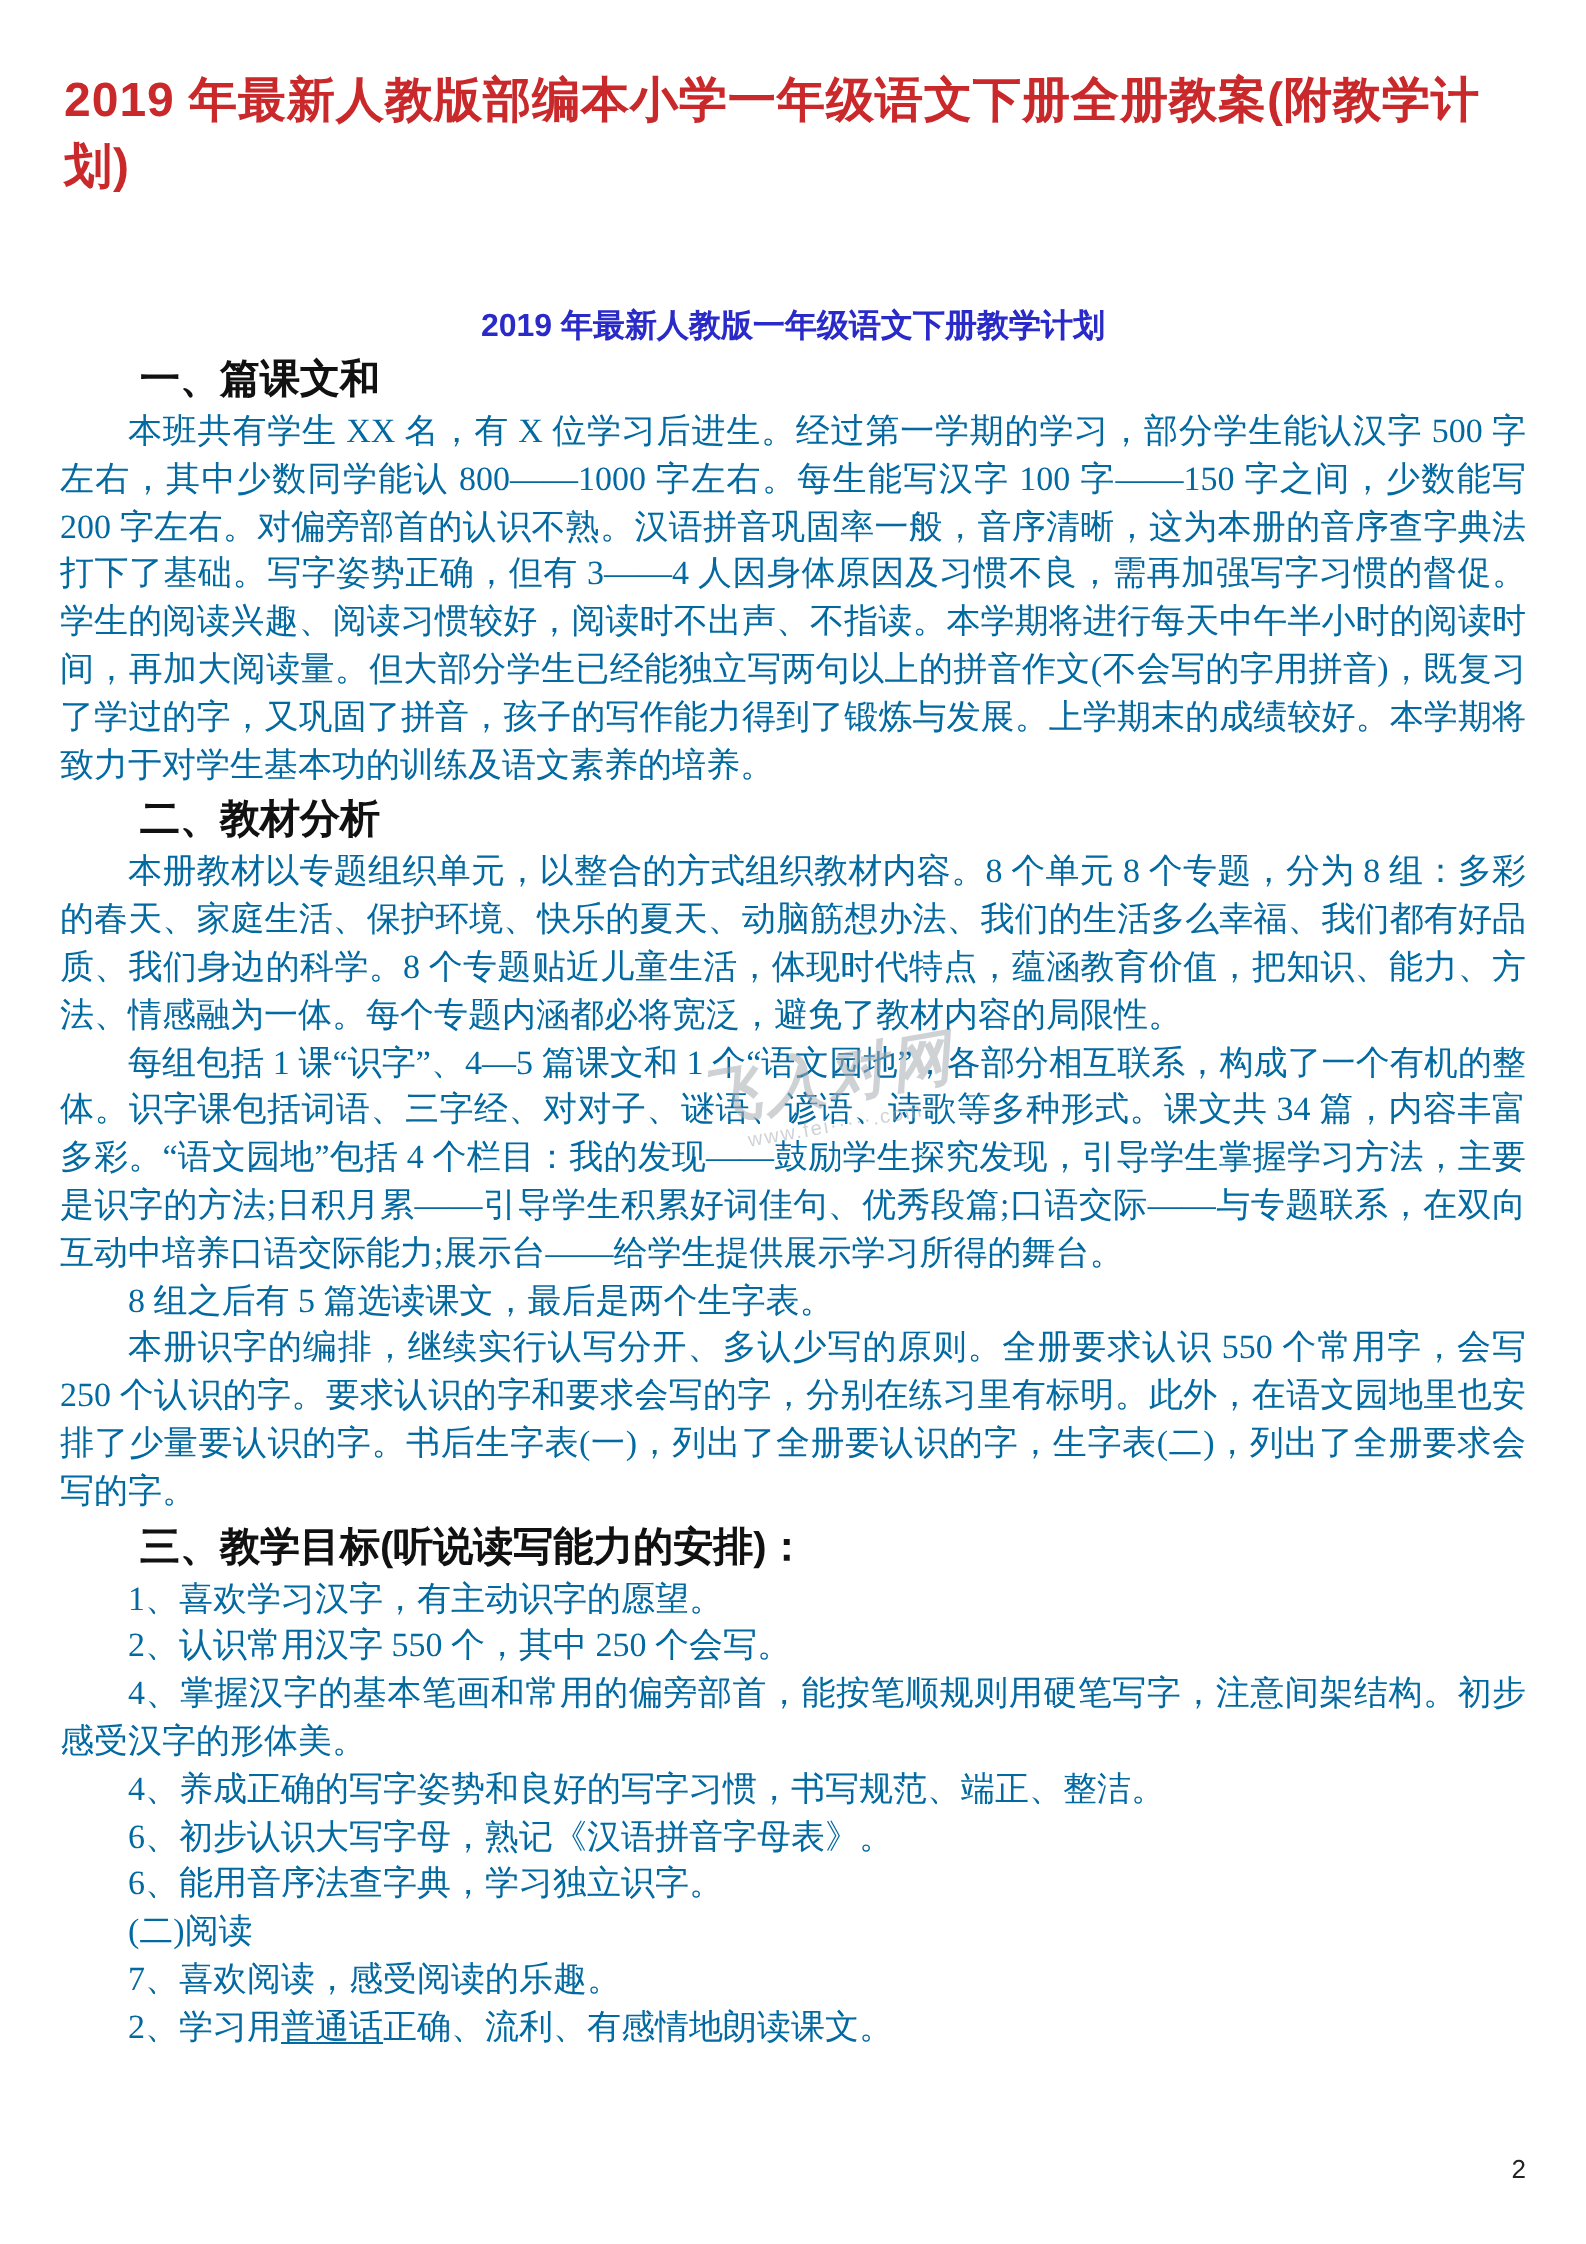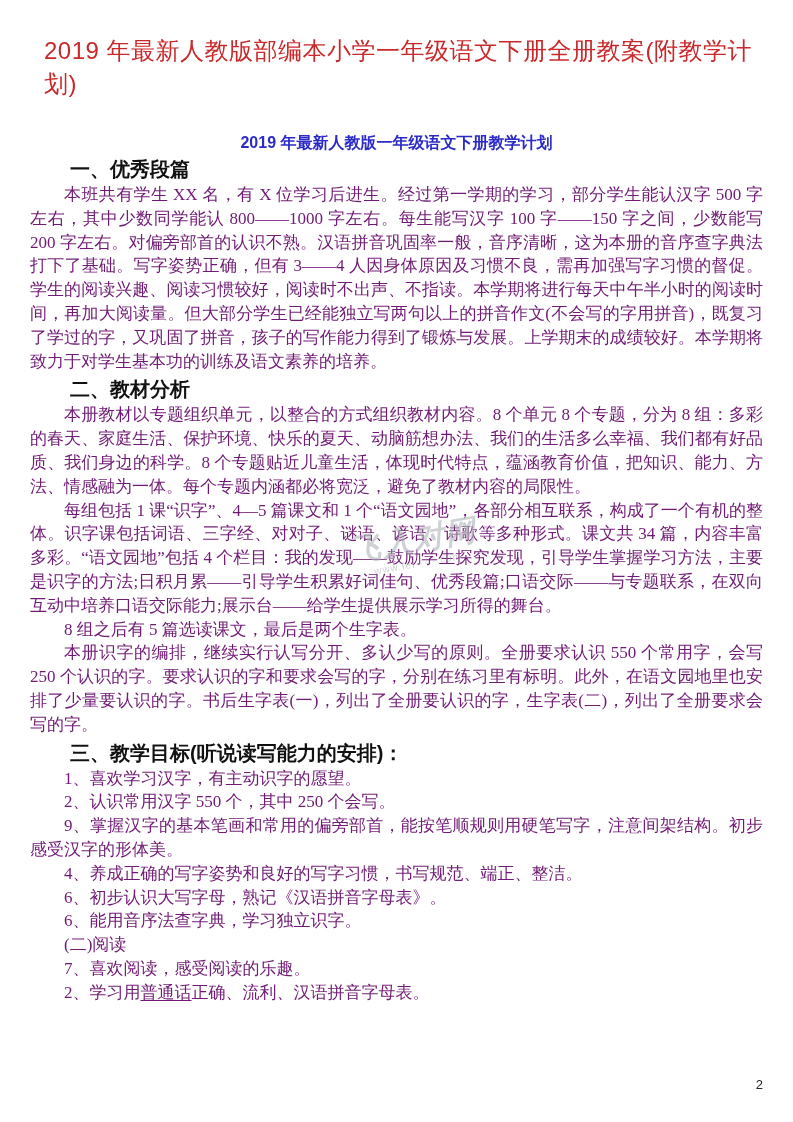--- a/index.html
+++ b/index.html
@@ -7,30 +7,30 @@
     position:relative;
     width:793px; height:1122px;
     margin:0 auto;
     background:#ffffff;
     overflow:hidden;
     font-family:"Liberation Serif", serif;
     color:#1c1c1c;
   }
   .inner { margin:0 30px; }
   .doc-title {
-    margin:34px 2px 0 14px;
+    margin:34px 2px 0 2px;
     font-family:"Liberation Sans", sans-serif;
-    font-weight:normal;
+    font-weight:bold;
     font-size:24px;
     line-height:33px;
     color:#c9292b;
     letter-spacing:0.5px;
   }
   .doc-subtitle {
-    margin-top:32px;
+    margin-top:53px;
     text-align:center;
     font-family:"Liberation Sans", sans-serif;
     font-weight:bold;
     font-size:16px;
     line-height:21px;
     color:#2a2ac8;
   }
   .sec-heading {
     margin:4px 0 1px 0;
     font-family:"Liberation Sans", sans-serif;
@@ -39,21 +39,21 @@
     line-height:25px;
     color:#111;
     text-indent:2em;
   }
   .para, .list-line {
     margin:0;
     font-size:17px;
     line-height:23.8px;
     text-align:justify;
     text-indent:2em;
-    color:#701a75;
+    color:#0369a1;
   }
   .u-underline { text-decoration:underline; text-underline-offset:2px; }
   .watermark {
     position:absolute;
     left:330px; top:524px;
     width:170px;
     transform:rotate(-10deg);
     text-align:center;
     color:#a9aeb4;
     opacity:0.55;
@@ -84,40 +84,40 @@
 </head>
 <body>
 
 <div class="page">
   <div class="inner">
 
     <div class="doc-title">2019 年最新人教版部编本小学一年级语文下册全册教案(附教学计划)</div>
 
     <div class="doc-subtitle">2019 年最新人教版一年级语文下册教学计划</div>
 
-    <div class="sec-heading">一、优秀段篇</div>
+    <div class="sec-heading">一、篇课文和</div>
     <p class="para">本班共有学生 XX 名，有 X 位学习后进生。经过第一学期的学习，部分学生能认汉字 500 字左右，其中少数同学能认 800——1000 字左右。每生能写汉字 100 字——150 字之间，少数能写 200 字左右。对偏旁部首的认识不熟。汉语拼音巩固率一般，音序清晰，这为本册的音序查字典法打下了基础。写字姿势正确，但有 3——4 人因身体原因及习惯不良，需再加强写字习惯的督促。学生的阅读兴趣、阅读习惯较好，阅读时不出声、不指读。本学期将进行每天中午半小时的阅读时间，再加大阅读量。但大部分学生已经能独立写两句以上的拼音作文(不会写的字用拼音)，既复习了学过的字，又巩固了拼音，孩子的写作能力得到了锻炼与发展。上学期末的成绩较好。本学期将致力于对学生基本功的训练及语文素养的培养。</p>
 
     <div class="sec-heading">二、教材分析</div>
     <p class="para">本册教材以专题组织单元，以整合的方式组织教材内容。8 个单元 8 个专题，分为 8 组：多彩的春天、家庭生活、保护环境、快乐的夏天、动脑筋想办法、我们的生活多么幸福、我们都有好品质、我们身边的科学。8 个专题贴近儿童生活，体现时代特点，蕴涵教育价值，把知识、能力、方法、情感融为一体。每个专题内涵都必将宽泛，避免了教材内容的局限性。</p>
     <p class="para">每组包括 1 课“识字”、4—5 篇课文和 1 个“语文园地”，各部分相互联系，构成了一个有机的整体。识字课包括词语、三字经、对对子、谜语、谚语、诗歌等多种形式。课文共 34 篇，内容丰富多彩。“语文园地”包括 4 个栏目：我的发现——鼓励学生探究发现，引导学生掌握学习方法，主要是识字的方法;日积月累——引导学生积累好词佳句、优秀段篇;口语交际——与专题联系，在双向互动中培养口语交际能力;展示台——给学生提供展示学习所得的舞台。</p>
     <p class="para">8 组之后有 5 篇选读课文，最后是两个生字表。</p>
     <p class="para">本册识字的编排，继续实行认写分开、多认少写的原则。全册要求认识 550 个常用字，会写 250 个认识的字。要求认识的字和要求会写的字，分别在练习里有标明。此外，在语文园地里也安排了少量要认识的字。书后生字表(一)，列出了全册要认识的字，生字表(二)，列出了全册要求会写的字。</p>
 
     <div class="sec-heading">三、教学目标(听说读写能力的安排)：</div>
     <p class="list-line">1、喜欢学习汉字，有主动识字的愿望。</p>
     <p class="list-line">2、认识常用汉字 550 个，其中 250 个会写。</p>
-    <p class="list-line">9、掌握汉字的基本笔画和常用的偏旁部首，能按笔顺规则用硬笔写字，注意间架结构。初步感受汉字的形体美。</p>
+    <p class="list-line">4、掌握汉字的基本笔画和常用的偏旁部首，能按笔顺规则用硬笔写字，注意间架结构。初步感受汉字的形体美。</p>
     <p class="list-line">4、养成正确的写字姿势和良好的写字习惯，书写规范、端正、整洁。</p>
     <p class="list-line">6、初步认识大写字母，熟记《汉语拼音字母表》。</p>
     <p class="list-line">6、能用音序法查字典，学习独立识字。</p>
     <p class="list-line">(二)阅读</p>
     <p class="list-line">7、喜欢阅读，感受阅读的乐趣。</p>
     <p class="list-line">
-      <span>2、学习用</span><span class="u-underline">普通话</span><span>正确、流利、汉语拼音字母表。</span>
+      <span>2、学习用</span><span class="u-underline">普通话</span><span>正确、流利、有感情地朗读课文。</span>
     </p>
 
   </div>
 
   <div class="watermark">
     <div class="wm-logo">飞入对网</div>
     <div class="wm-url">www.fei·····.com</div>
   </div>
 
   <div class="page-number">2</div>

